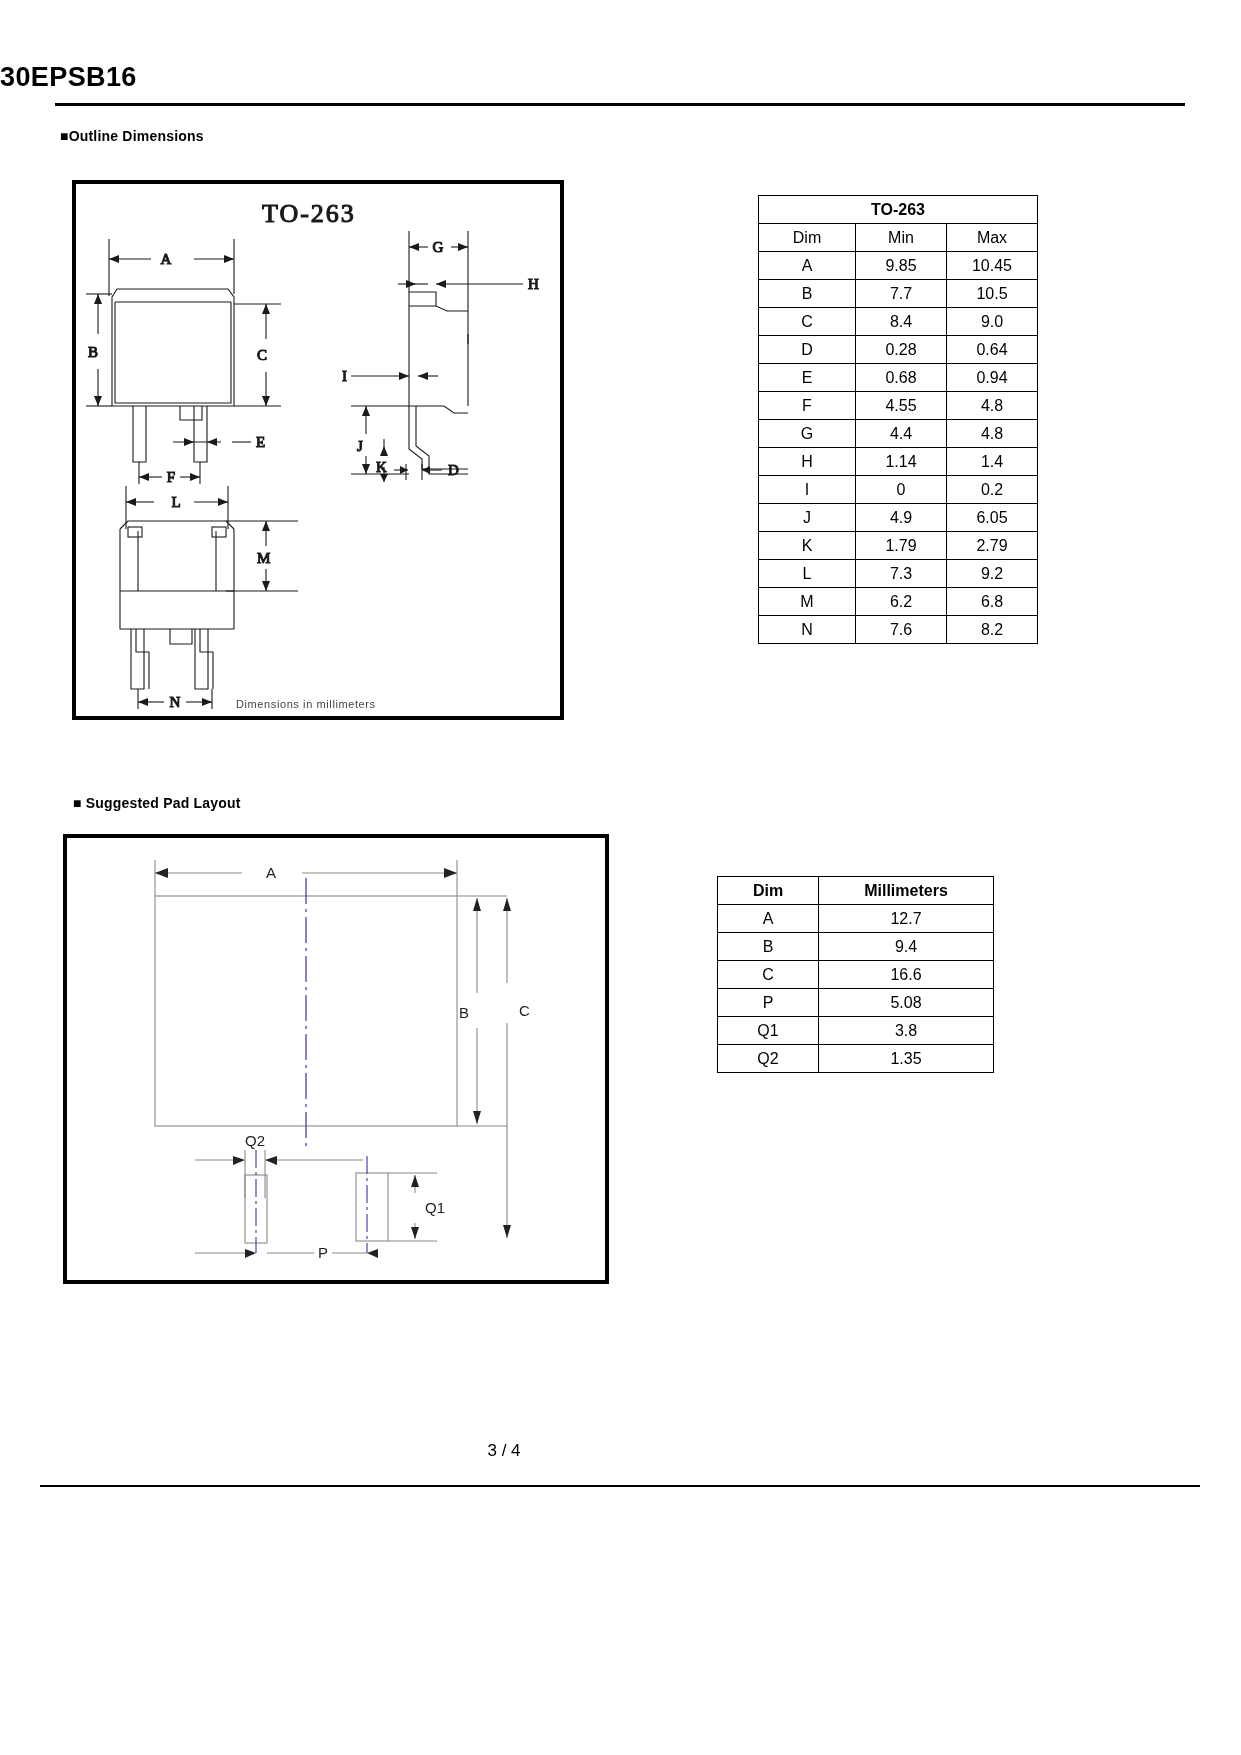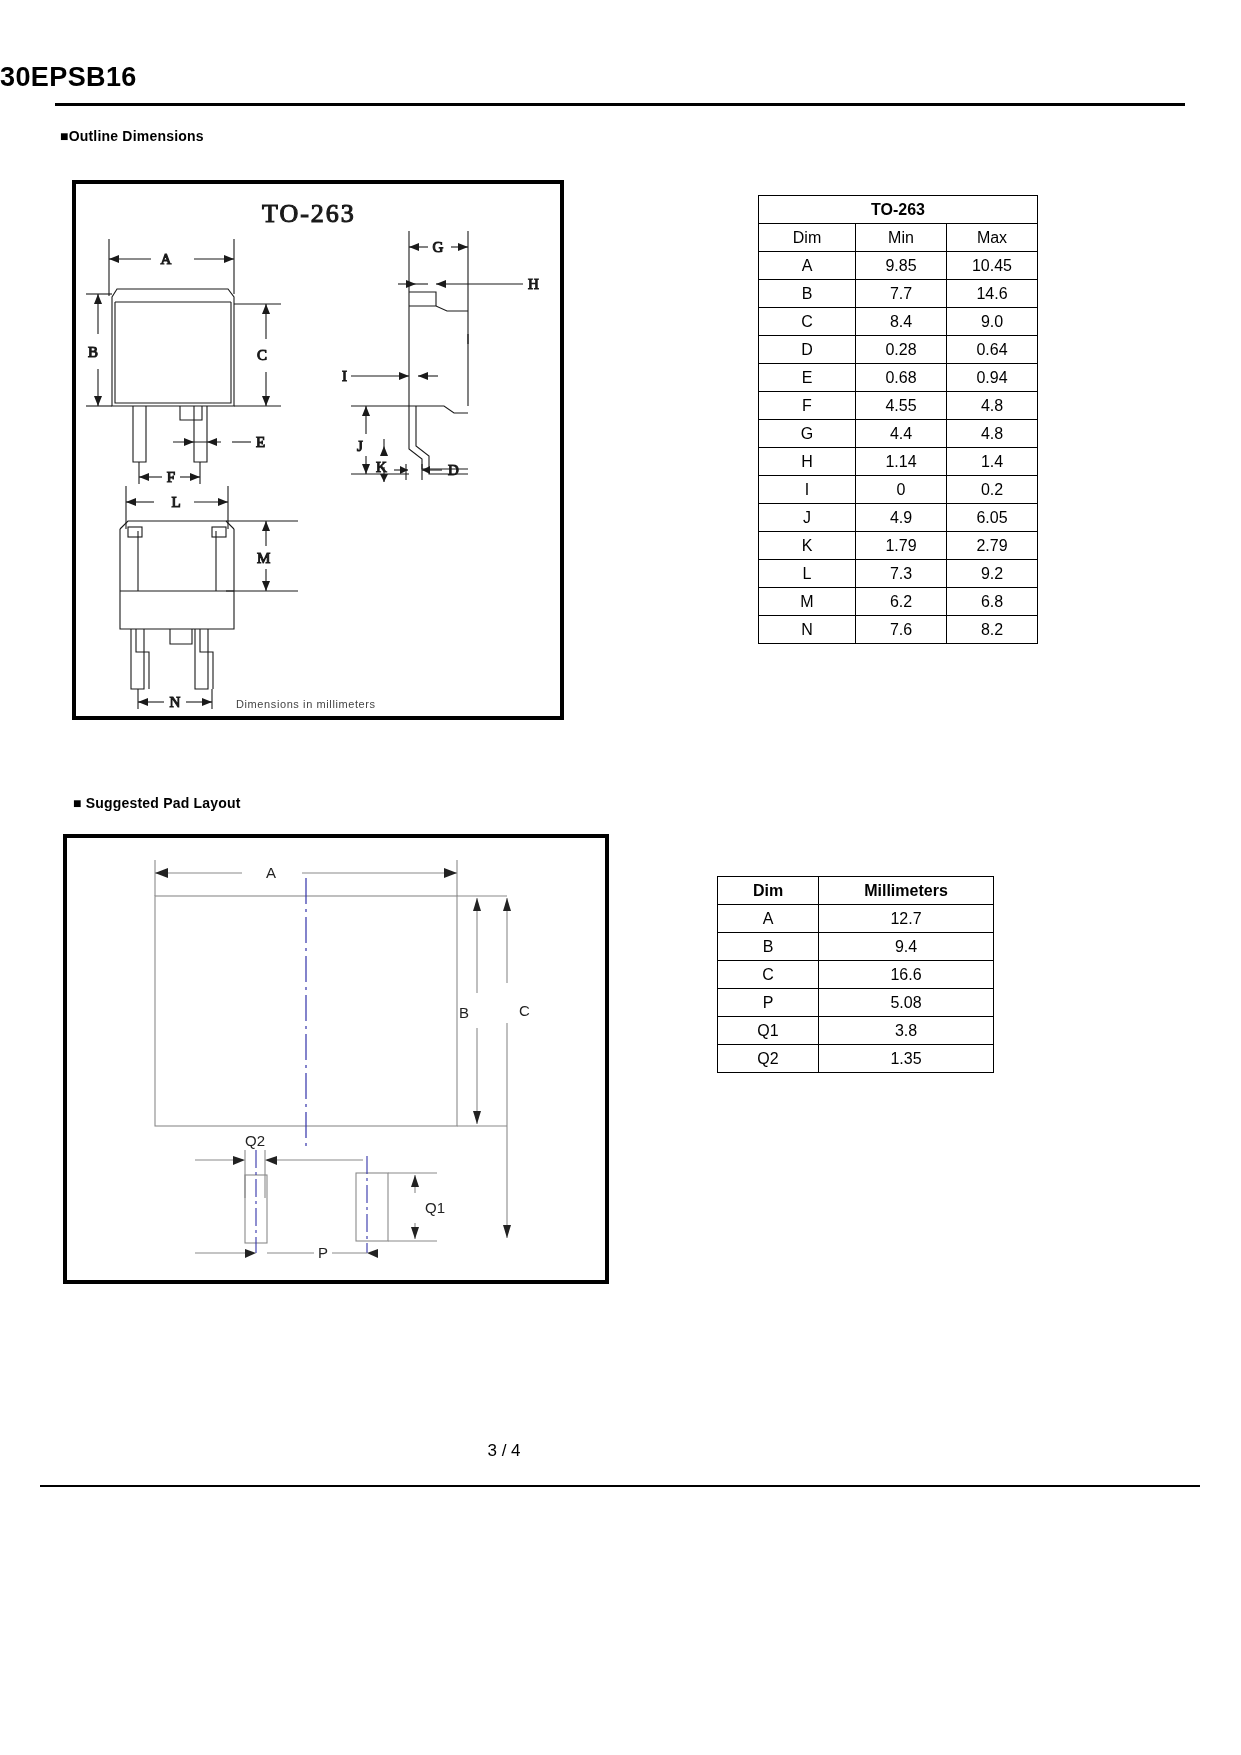--- a/index.html
+++ b/index.html
@@ -288,21 +288,21 @@
     </thead>
     <tbody id="to263-body">
         <tr>
           <td>A</td>
           <td>9.85</td>
           <td>10.45</td>
         </tr>
         <tr>
           <td>B</td>
           <td>7.7</td>
-          <td>14.6</td>
+          <td>10.5</td>
         </tr>
         <tr>
           <td>C</td>
           <td>8.4</td>
           <td>9.0</td>
         </tr>
         <tr>
           <td>D</td>
           <td>0.28</td>
           <td>0.64</td>

